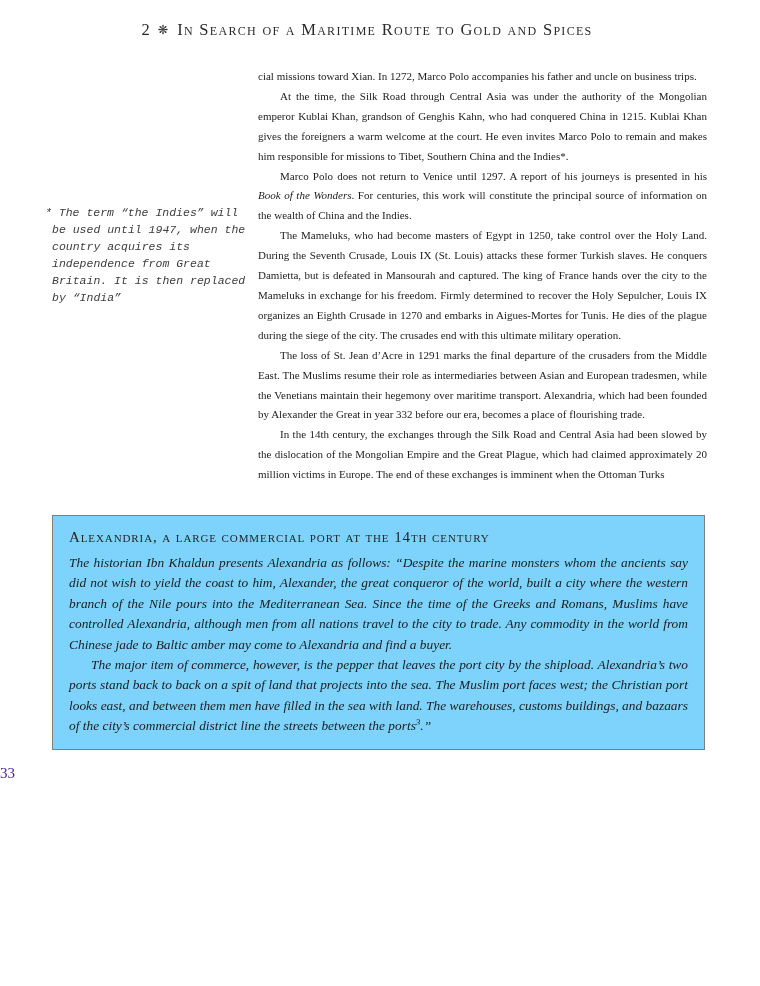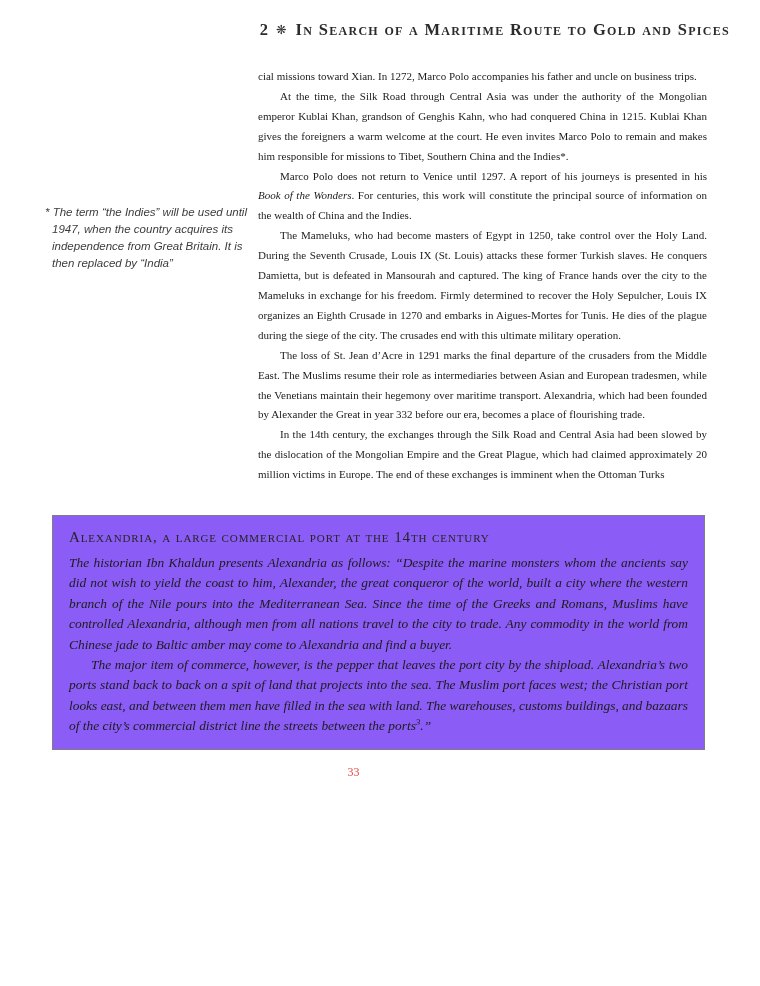--- a/index.html
+++ b/index.html
@@ -10,25 +10,24 @@
     position: relative;
     font-family: "Liberation Serif", serif;
     color: #1c1c1c;
     overflow: hidden;
   }
   .page { width: 760px; height: 986px; position: relative; }
 
   
   .header {
     margin: 20px 30px 0 4px;
-    text-align: right;
+    text-align: center;
     font-size: 16.5px;
     color: #2b2b2b;
     white-space: nowrap;
-    font-weight: bold;
   }
   .header .chapnum { letter-spacing: 1px; }
   .header .orn {
     font-family: "DejaVu Sans", sans-serif;
     font-size: 12.5px;
     padding: 0 9px 0 7px;
     position: relative;
     top: -1px;
     color: #333;
   }
@@ -38,21 +37,21 @@
   }
 
   
   .content { position: relative; margin-top: 27px; }
 
   .margin-note {
     position: absolute;
     left: 45px;
     top: 137px;
     width: 196px;
-    font-family: Liberation Sans, sans-serif;
+    font-family: Liberation Mono, monospace;
     font-style: italic;
     font-size: 11.5px;
     line-height: 17px;
     color: #3c3c3c;
     text-indent: -7px;
     padding-left: 7px;
   }
 
   .main-col {
     margin-left: 258px;
@@ -63,21 +62,21 @@
   }
   .main-col p { margin: 0; text-indent: 22px; }
   .main-col p.noindent { text-indent: 0; }
   .main-col em { }
 
   
   .box {
     box-sizing: border-box;
     margin: 30px 0 0 52px;
     width: 653px;
-    background: #8b5cf6;
+    background: #7dd3fc;
     border: 1px solid #7e7e7e;
     padding: 13px 16px 12px 16px;
   }
   .box-title {
     font-variant: small-caps;
     font-size: 15px;
     letter-spacing: 0.9px;
     color: #252525;
     margin: 0 0 7px 0;
   }
@@ -86,24 +85,24 @@
     font-size: 13.4px;
     line-height: 20.4px;
     text-align: justify;
     color: #1c1c1c;
     font-style: italic;
   }
   .box p.box-p2 { text-indent: 22px; }
   .box sup { font-size: 9px; line-height: 0; }
 
   .pagenum {
-    text-align: center;
+    text-align: left;
     margin: 15px 53px 0 0;
-    font-size: 12px;
-    color: #ef4444;
+    font-size: 15px;
+    color: #4c1d95;
   }
 </style>
 </head>
 <body>
 
 <div class="page">
 
   <div class="header">
     <span class="chapnum">2</span><span class="orn">❋</span><span class="htitle">In Search of a Maritime Route to Gold and Spices</span>
   </div>

